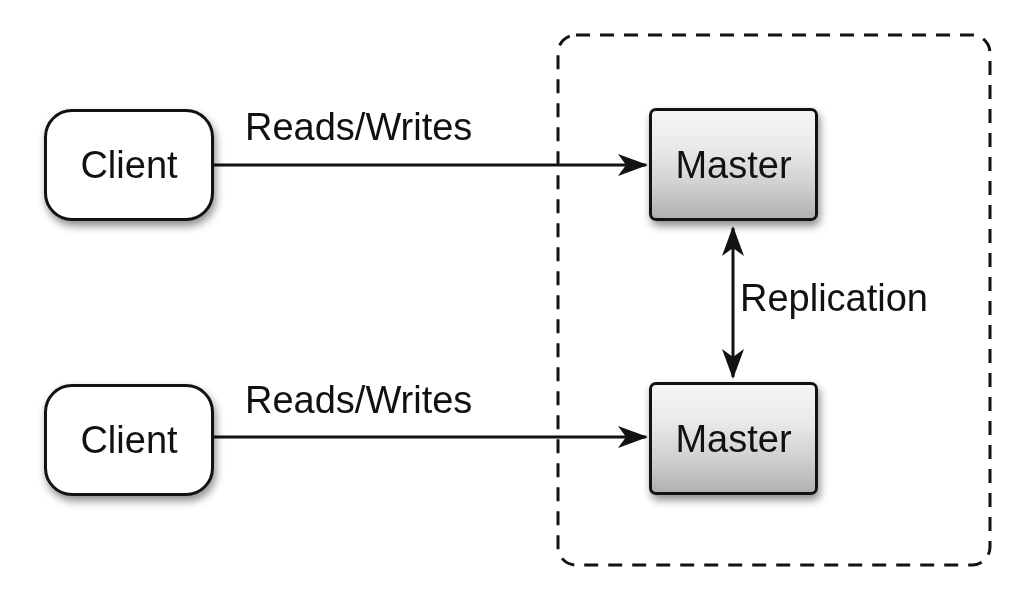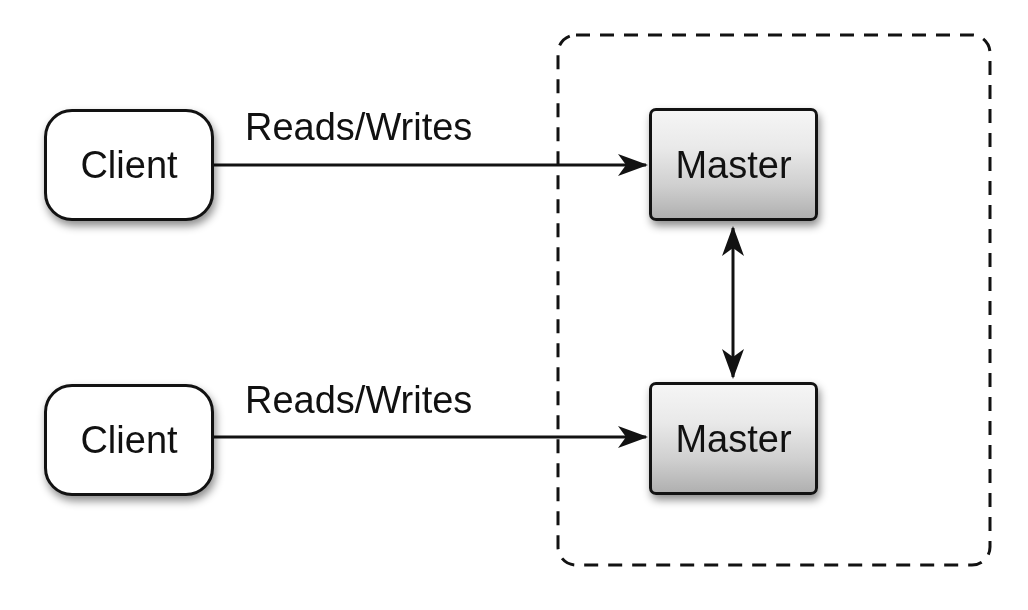--- a/index.html
+++ b/index.html
@@ -84,14 +84,15 @@
   </div>
 
   <div class="node node-master" style="left:649px; top:382px; width:169px; height:113px;">
     <span>Master</span>
   </div>
 
   <div class="edge-label" style="left:245px; top:107px; width:280px;">Reads/Writes</div>
 
   <div class="edge-label" style="left:245px; top:380px; width:280px;">Reads/Writes</div>
 
+  <div class="edge-label" style="left:740px; top:278px; width:250px;">Replication</div>
 
 </div>
 
 </body></html>

